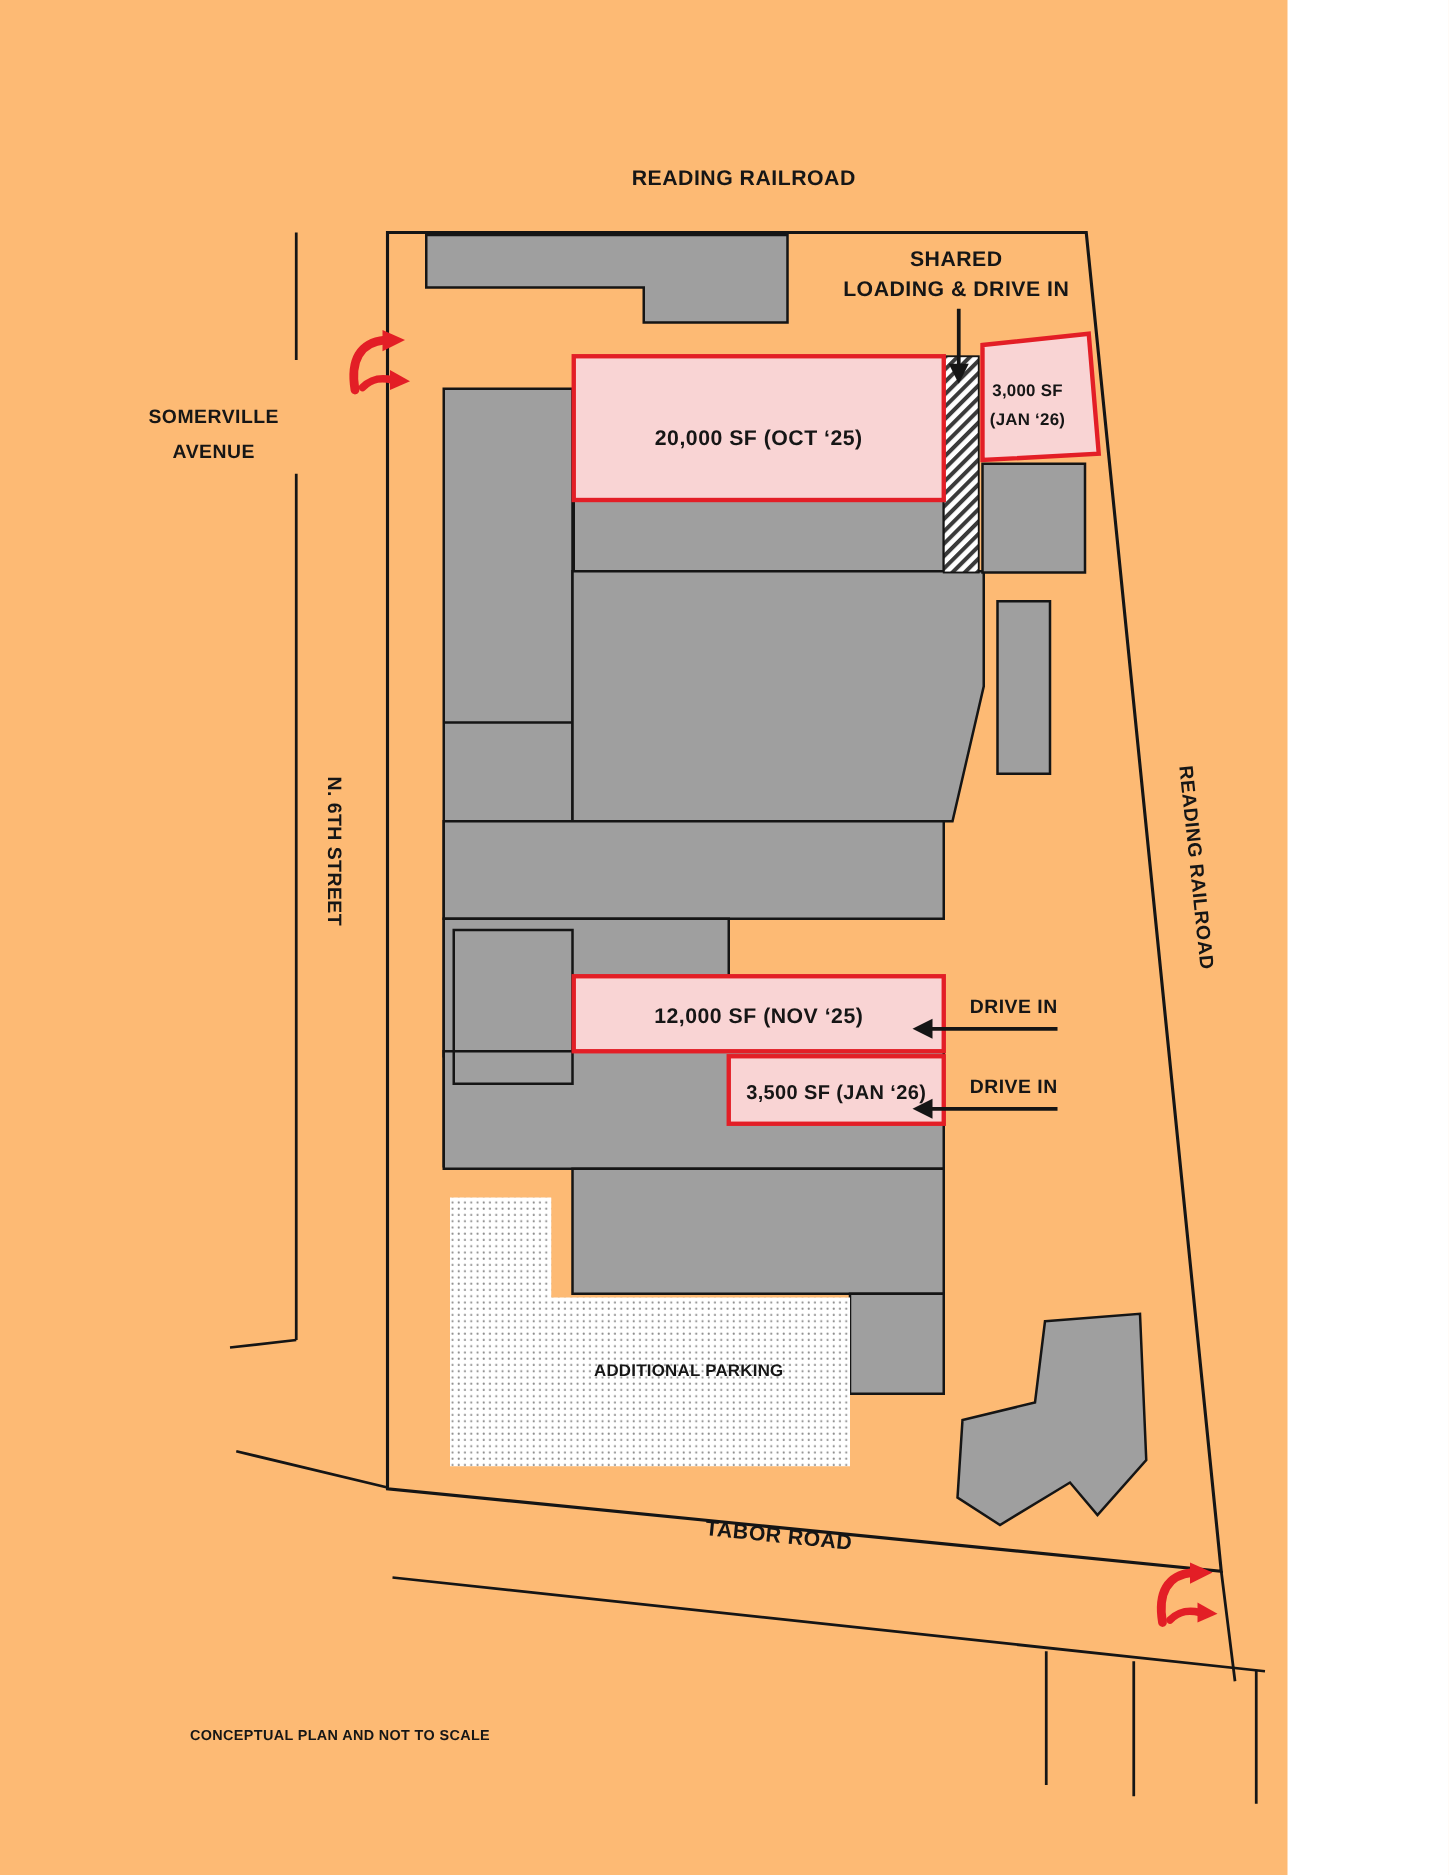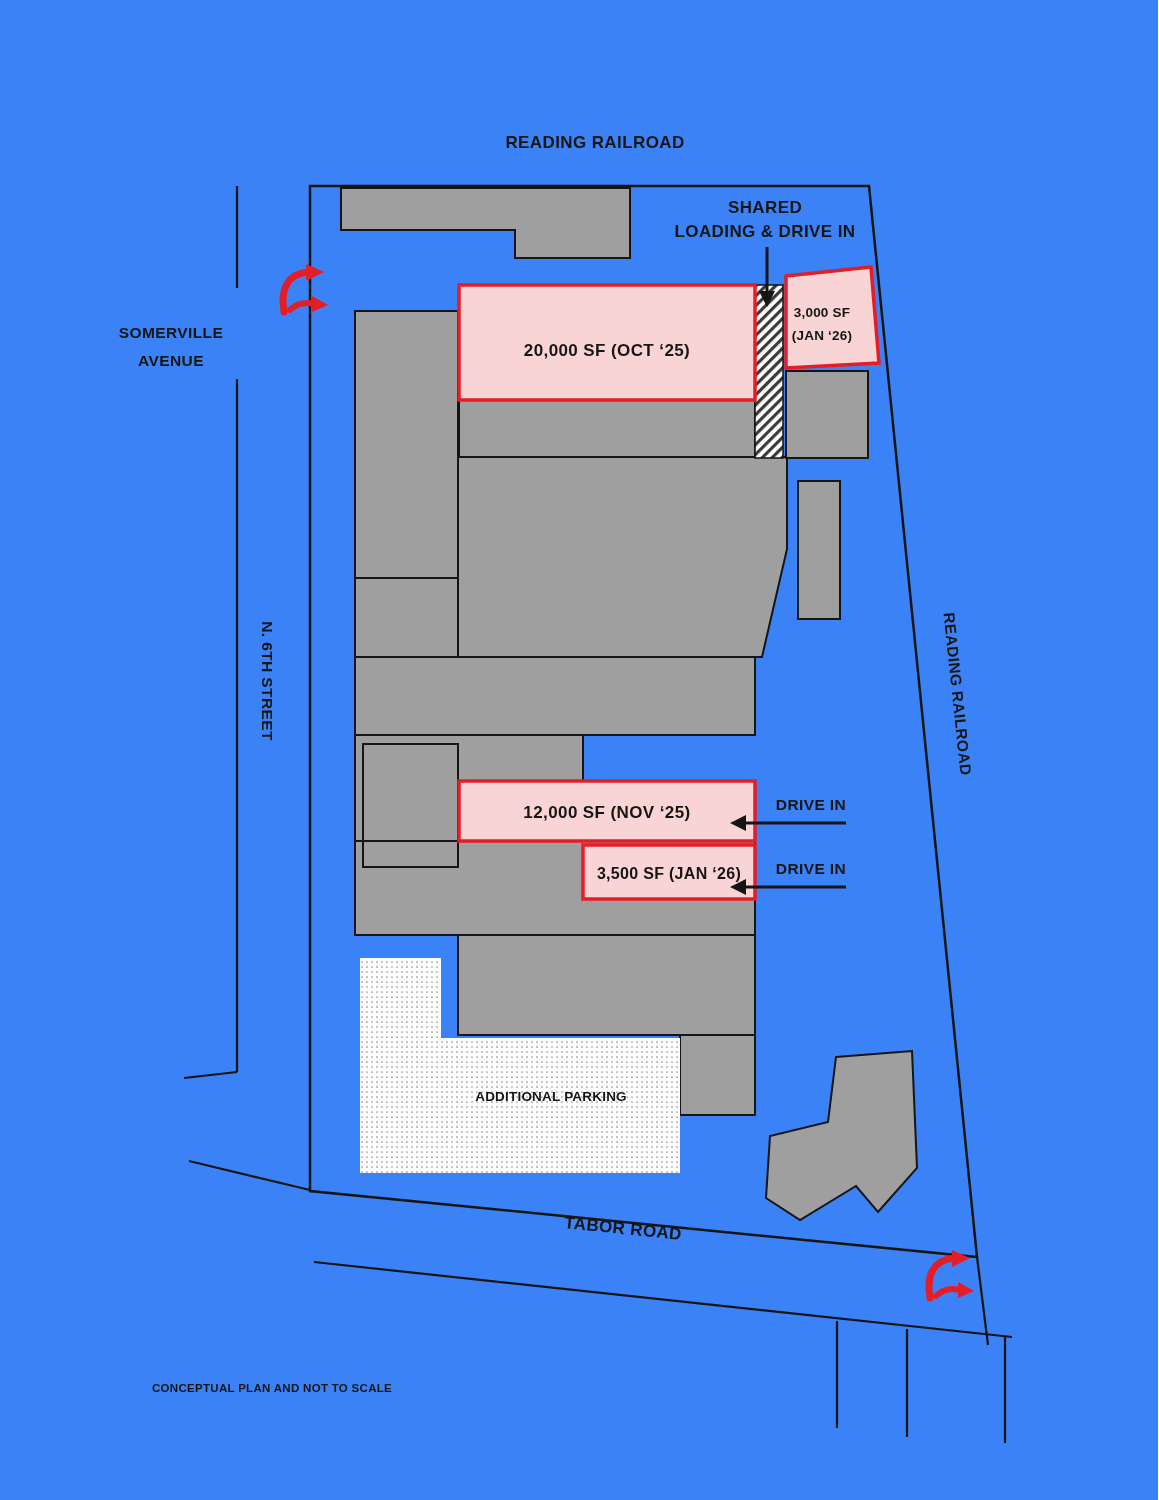--- a/index.html
+++ b/index.html
@@ -1,19 +1,19 @@
 <!DOCTYPE html>
 <html style="--available-fill: #f9d4d4; --available-stroke: #e31e26; --building-fill: #9f9f9f; --entry-arrow-red: #e31e26; --line-black: #151515;"><head>
 <meta charset="utf-8">
 <style>
   html,body { margin:0; padding:0; background:#ffffff; }
   .canvas {
     position:relative;
-    width:1158px; height:1500px;
-    background:#3b82f6;
+    width:1030px; height:1500px;
+    background:#fdba74;
     font-family:"Liberation Sans", sans-serif;
     overflow:hidden;
   }
   svg { display:block; }
   
   .boundary   { fill:none; stroke:#151515; stroke-width:2.5; }
   .road       { stroke:#151515; stroke-width:2.2; fill:none; }
   .bldg       { fill:var(--building-fill,#9f9f9f); stroke:#151515; stroke-width:2; }
   .bldg-line  { stroke:#151515; stroke-width:2; fill:none; }
   .avail      { fill:var(--available-fill,#f9d4d4); stroke:var(--available-stroke,#e31e26); stroke-width:3.5; }

